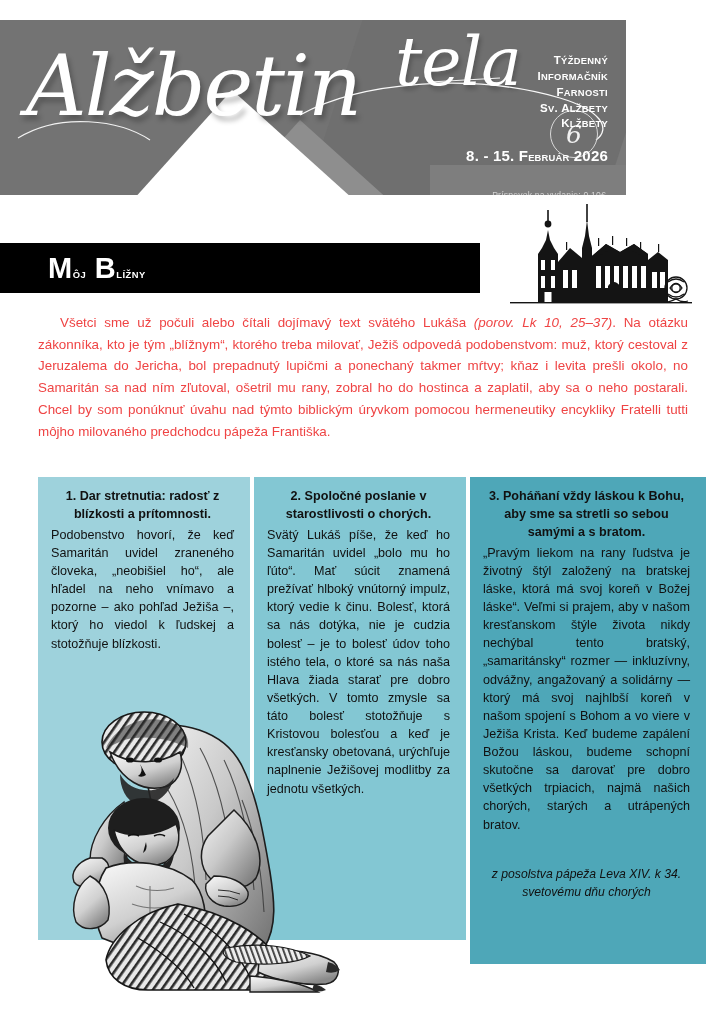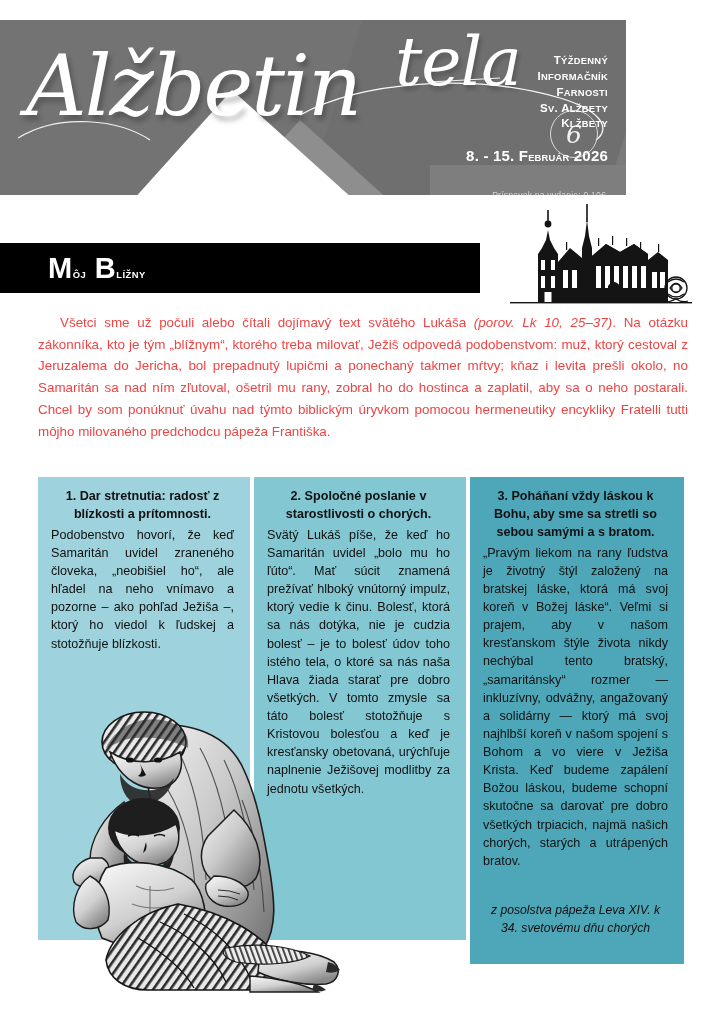--- a/index.html
+++ b/index.html
@@ -196,21 +196,21 @@
   }
   .col1 {
     left: 38px; width: 212px; height: 463px;
     background: #9ed2dc;
   }
   .col2 {
     left: 254px; width: 212px; height: 463px;
     background: #83c7d3;
   }
   .col3 {
-    left: 470px; width: 214px; height: 487px;
+    left: 470px; width: 236px; height: 487px;
     background: #4ea7b8;
   }
   .col .attrib {
     display: block;
     margin-top: 31px;
     font-style: italic;
     text-align: center;
     line-height: 1.5;
     font-size: 12.2px;
   }

